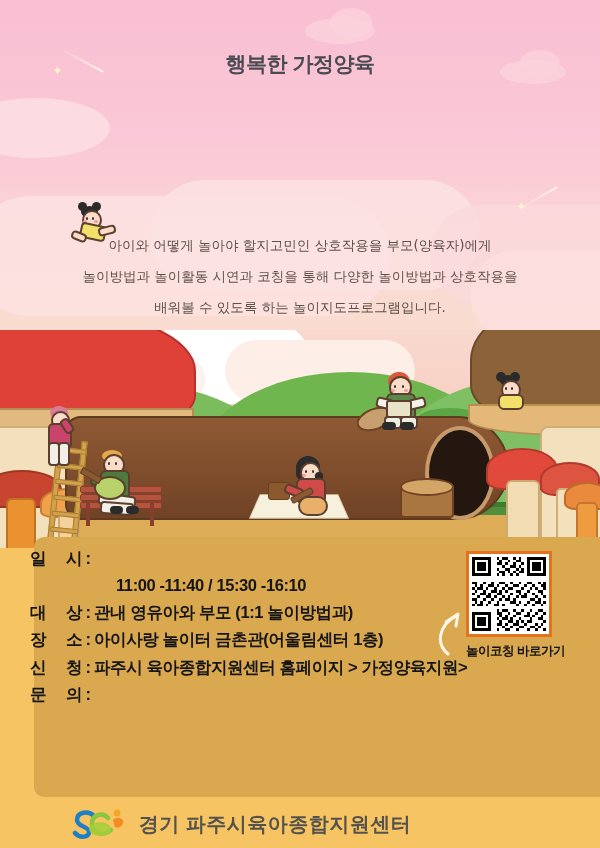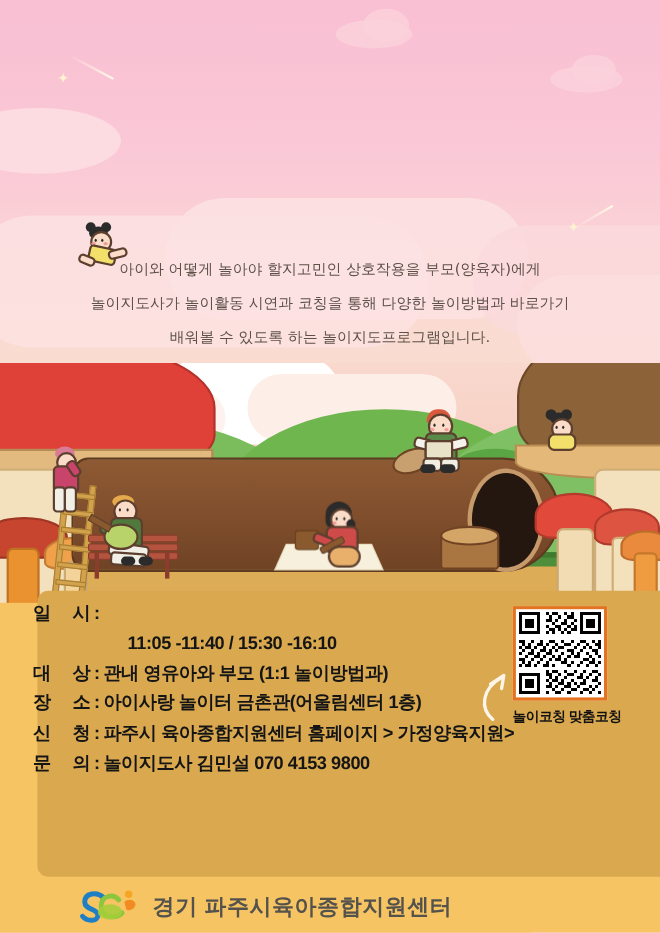--- a/index.html
+++ b/index.html
@@ -242,24 +242,25 @@
     <div class="shooting-star" style="left:54px;top:44px;">
       <div class="ss-tail" style="left:6px;top:16px;width:46px;transform:rotate(28deg);"></div>
       <div class="ss-dot" style="left:-2px;top:20px;">✦</div>
     </div>
     <div class="shooting-star" style="left:520px;top:186px;">
       <div class="ss-tail" style="left:0;top:10px;width:40px;transform:rotate(-30deg);"></div>
       <div class="ss-dot" style="left:-4px;top:14px;">✦</div>
     </div>
   </div>
 
+  <div class="subtitle">행복한 가정양육</div>
 
   <div class="desc">
     <div>아이와 어떻게 놀아야 할지고민인 상호작용을 부모(양육자)에게</div>
-    <div>놀이지도사가 놀이활동 시연과 코칭을 통해 다양한 놀이방법과 바로가기</div>
+    <div>놀이방법과 놀이활동 시연과 코칭을 통해 다양한 놀이방법과 상호작용을</div>
     <div>배워볼 수 있도록 하는 놀이지도프로그램입니다.</div>
   </div>
 
   <div class="ch" style="left:70px;top:202px;width:48px;height:40px;">
     <div class="hair" style="left:8px;top:0;width:9px;height:9px;"></div>
     <div class="hair" style="left:22px;top:0;width:9px;height:9px;"></div>
     <div class="hair" style="left:11px;top:4px;width:17px;height:12px;"></div>
     <div class="head" style="left:12px;top:8px;width:16px;height:16px;"></div>
     <div class="eye" style="left:16px;top:15px;"></div>
     <div class="eye" style="left:22px;top:15px;"></div>
@@ -408,21 +409,21 @@
       </span>
       <span class="info-colon">:</span>
     </div>
 
     <div class="info-row cont">
       <span class="info-label">
           <span></span>
           <span></span>
         </span>
       <span class="info-colon"></span>
-      <span class="info-value">11:05 -11:40 / 15:30 -16:10</span>
+      <span class="info-value">11:00 -11:40 / 15:30 -16:10</span>
     </div>
 
     <div class="info-row">
       <span class="info-label">
         <span>대</span>
         <span>상</span>
       </span>
       <span class="info-colon">:</span>
       <span class="info-value">관내 영유아와 부모 (1:1 놀이방법과)</span>
     </div>
@@ -446,21 +447,20 @@
       <span class="info-value">파주시 육아종합지원센터 홈페이지 &gt; 가정양육지원&gt;</span>
     </div>
 
 
     <div class="info-row">
       <span class="info-label">
         <span>문</span>
         <span>의</span>
       </span>
       <span class="info-colon">:</span>
-      <span class="info-value">놀이지도사 김민설 070 4153 9800</span>
     </div>
   </div>
 
   <svg class="qr-arrow" viewBox="0 0 40 52">
     <path d="M14 50 C 2 40, 4 22, 22 12" stroke="#fdf6e8" stroke-width="3" fill="none" stroke-linecap="round"></path>
     <path d="M12 18 L 24 10 L 22 22" stroke="#fdf6e8" stroke-width="3" fill="none" stroke-linecap="round" stroke-linejoin="round"></path>
   </svg>
 
   <div class="qr-wrap">
     <svg class="qr-box" viewBox="0 0 29 29" shape-rendering="crispEdges">
@@ -623,21 +623,21 @@
           <rect x="22" y="26" width="2" height="1"></rect>
           <rect x="25" y="26" width="1" height="1"></rect>
         <rect x="10" y="27" width="1" height="1"></rect>
           <rect x="13" y="27" width="2" height="1"></rect>
           <rect x="17" y="27" width="1" height="1"></rect>
           <rect x="21" y="27" width="1" height="1"></rect>
           <rect x="24" y="27" width="1" height="1"></rect>
           <rect x="27" y="27" width="1" height="1"></rect>
       </g>
     </svg>
-    <div class="qr-label">놀이코칭 맞춤코칭</div>
+    <div class="qr-label">놀이코칭 바로가기</div>
   </div>
 
   <div class="footer">
     <svg class="footer-logo" width="58" height="34" viewBox="0 0 58 34">
       <path d="M22 9 C16 3, 5 5, 5 13 C5 20, 17 19, 17 25 C17 31, 7 31, 3 26" stroke="#1f7fc4" stroke-width="4.5" fill="none" stroke-linecap="round"></path>
       <path d="M36 11 C31 5, 20 7, 20 17 C20 27, 33 29, 39 23" stroke="#8cc63f" stroke-width="4.5" fill="none" stroke-linecap="round"></path>
       <ellipse cx="28" cy="22" rx="11" ry="7" fill="#a6ce3a" opacity="0.85"></ellipse>
       <circle cx="45" cy="6" r="3.4" fill="#f5a623"></circle>
       <path d="M41 13 C44 10, 49 10, 51 14 C52 18, 47 22, 43 20 Z" fill="#f28b22"></path>
     </svg>

